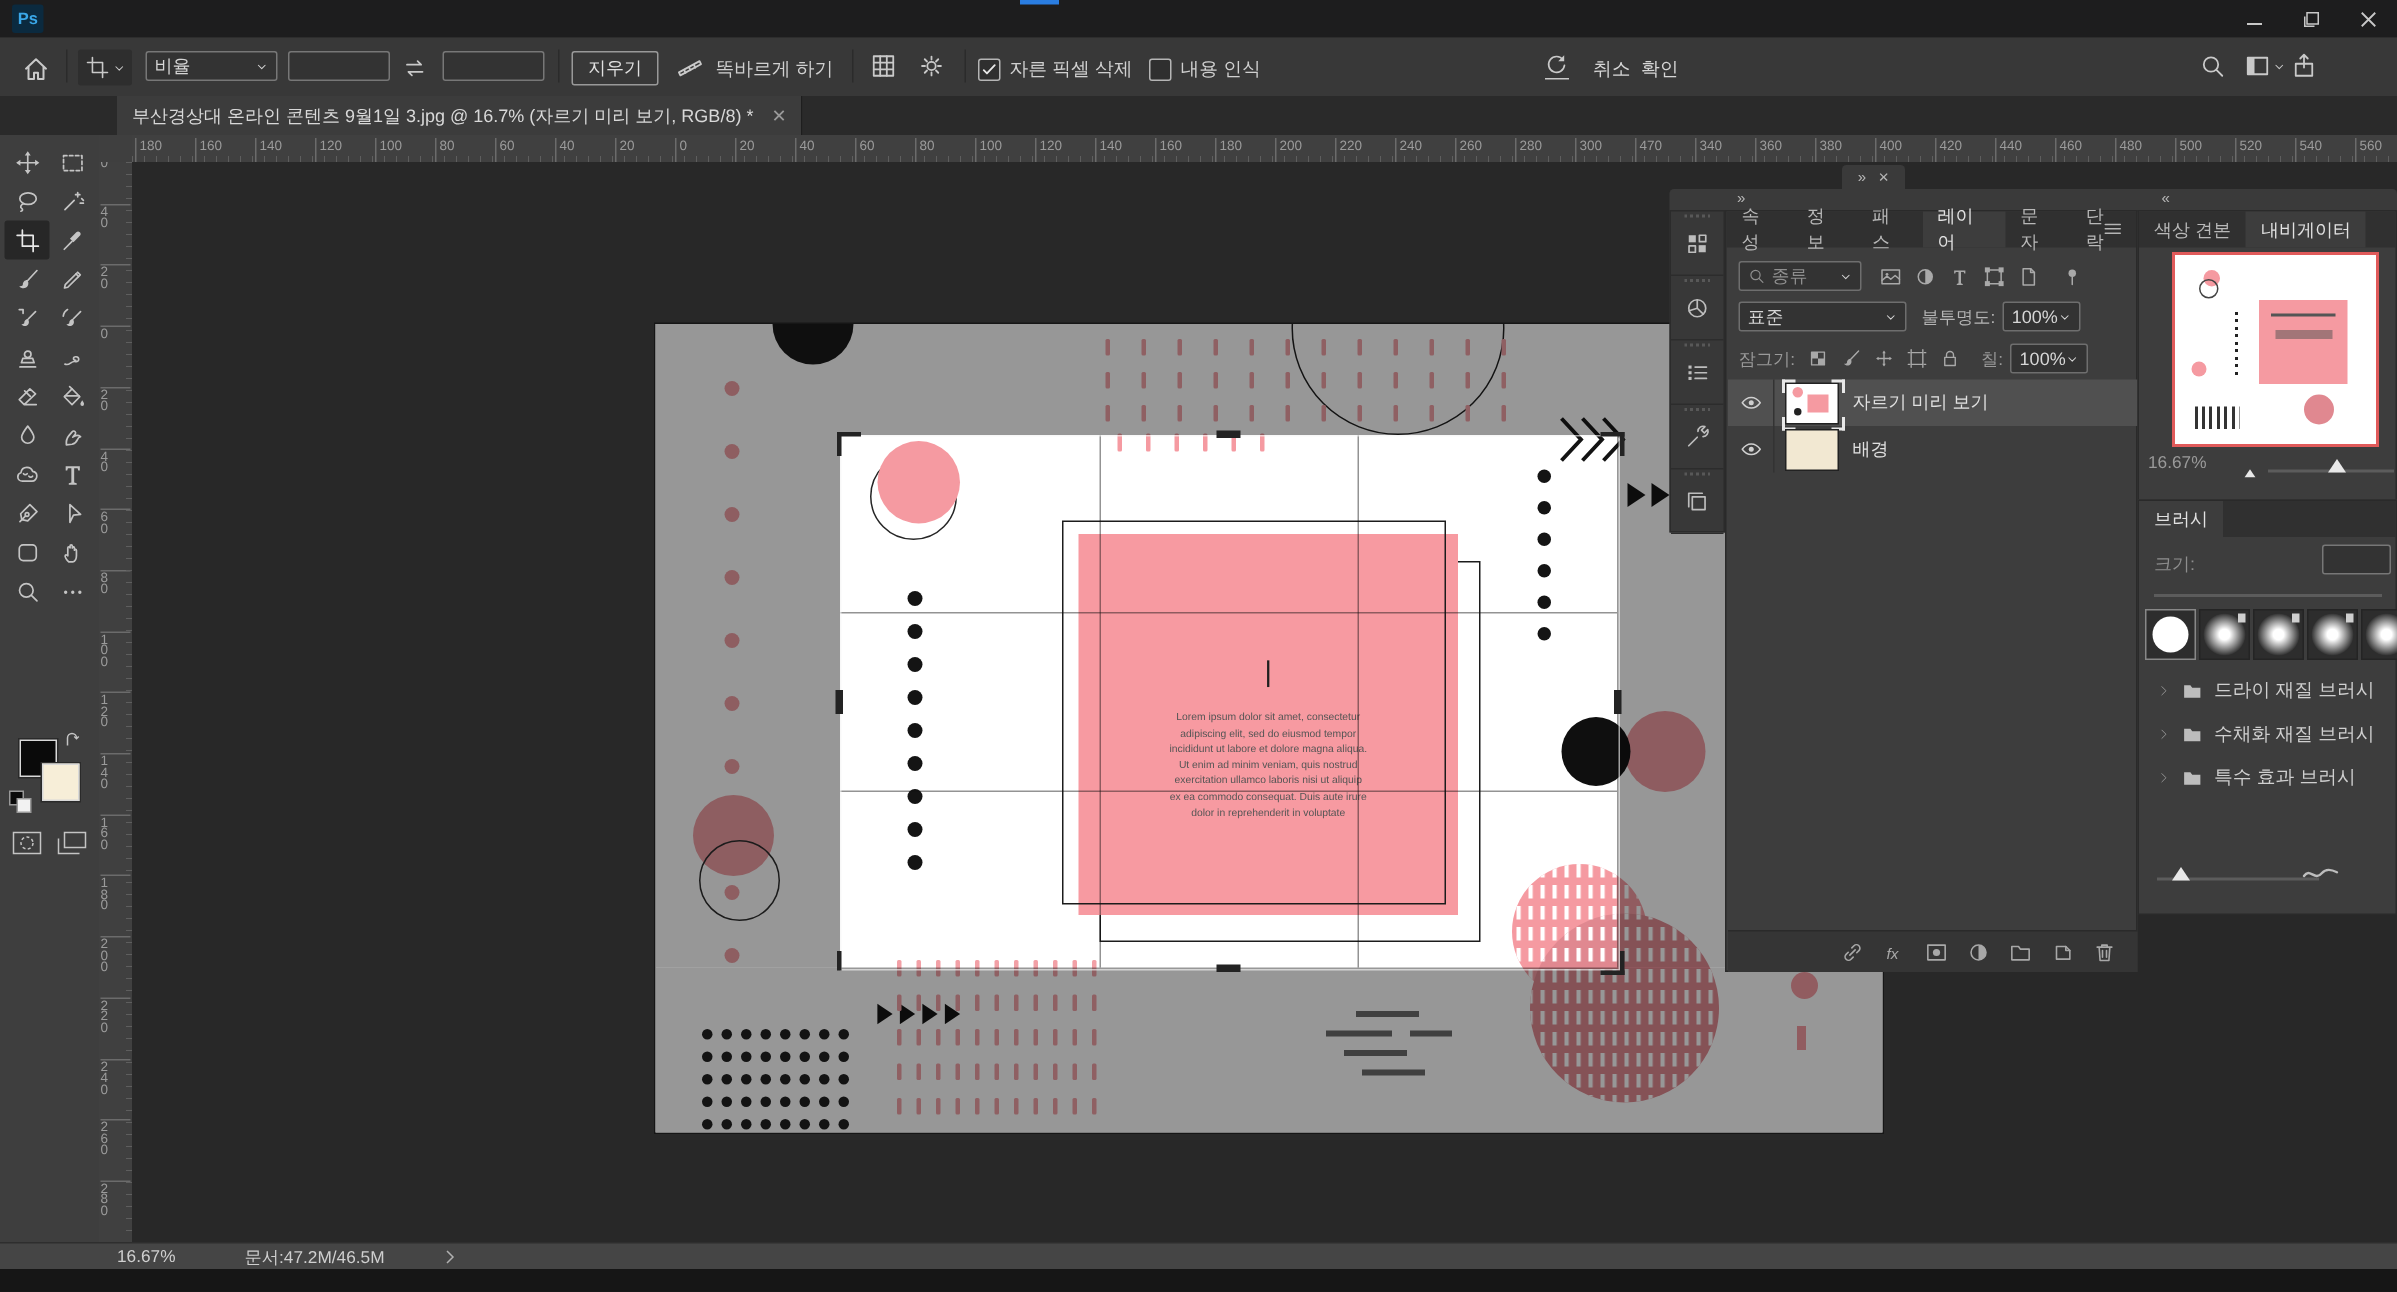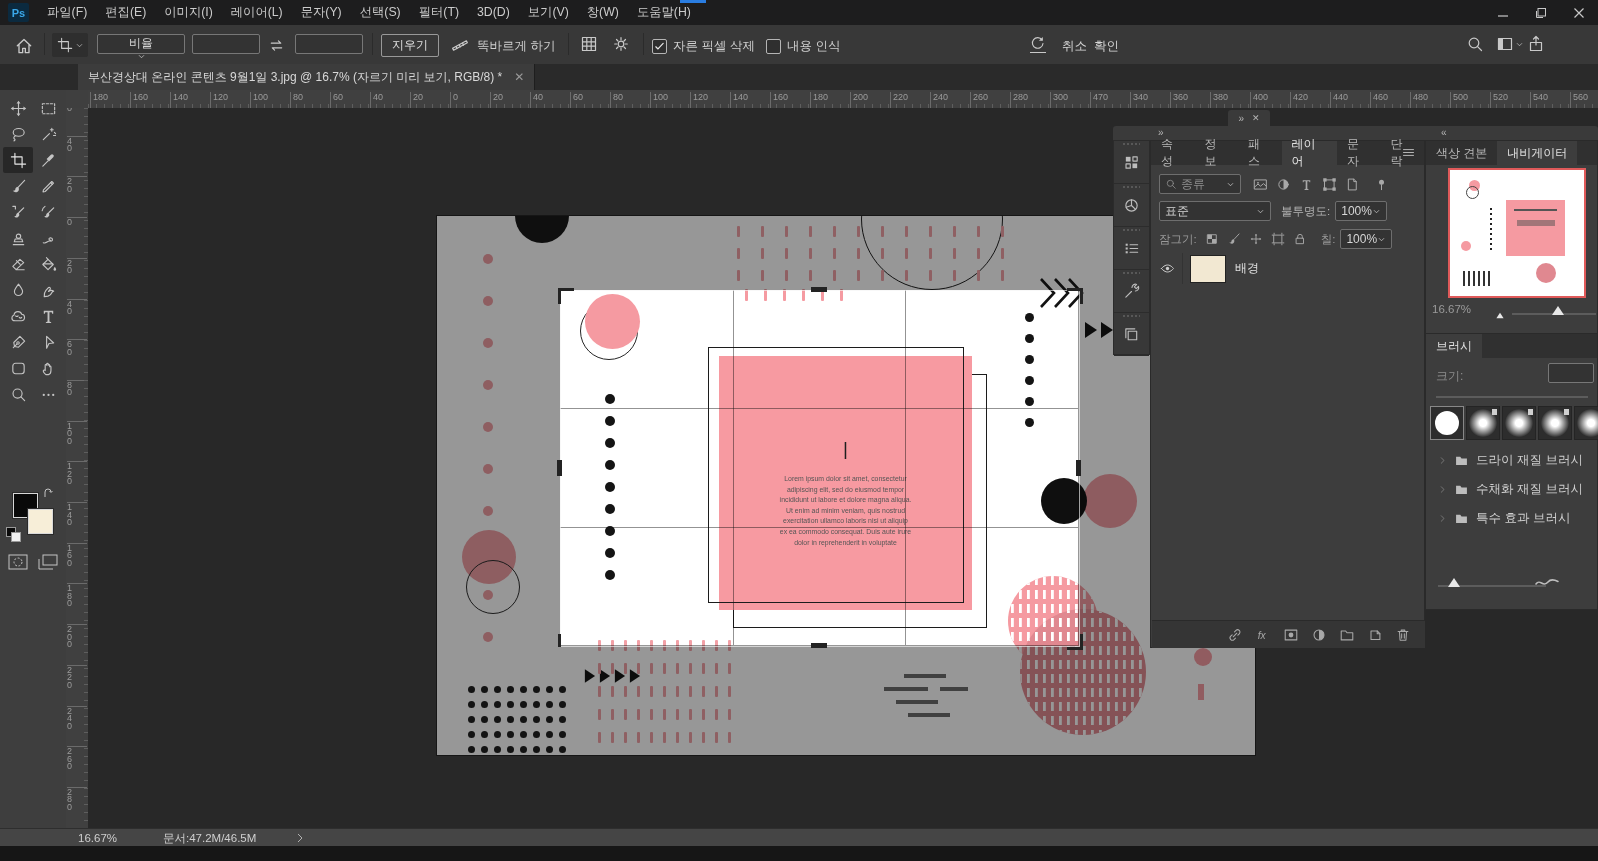--- a/index.html
+++ b/index.html
@@ -14,21 +14,21 @@
   .pslogo{width:21px;height:19px;margin:0 9px 0 8px;background:#0b2a3f;color:#3aa7e8;font-size:11px;font-weight:bold;
           display:flex;align-items:center;justify-content:center;border-radius:2px;}
   .menu-item{padding:0 9px;font-size:12.3px;color:#cccccc;line-height:25px;cursor:default;}
   .winctl{position:absolute;right:8px;top:0;height:25px;display:flex;align-items:center;gap:16px;color:#c8c8c8;}
   .winctl span{width:22px;display:flex;justify-content:center;}
   .bluebar{left:680px;top:0;width:26px;height:3px;background:#2a7de1;}
   
   .optionsbar{left:0;top:25px;width:1598px;height:39px;background:#383838;border-bottom:1px solid #232323;}
   .ob{position:absolute;display:flex;align-items:center;color:#c9c9c9;}
   .field{background:#333333;border:1px solid #777;border-radius:2px;height:20px;display:flex;align-items:center;
-         padding:0 5px;color:#d6d6d6;font-size:12px;box-sizing:border-box;flex-direction:column;}
+         padding:0 5px;color:#d6d6d6;font-size:12px;box-sizing:border-box;}
   .sep{position:absolute;top:33px;width:1px;height:22px;background:#2b2b2b;}
   .btn-outline{border:1px solid #999;border-radius:2px;padding:2px 10px;font-size:12px;color:#e0e0e0;}
   .chk{width:13px;height:13px;border:1px solid #b5b5b5;border-radius:2px;background:#2f2f2f;display:flex;
        align-items:center;justify-content:center;margin-right:6px;}
   .txtbtn{font-size:12.5px;color:#d6d6d6;padding:0 4px;}
   
   .tabstrip{left:0;top:64px;width:1598px;height:26px;background:#2a2a2a;border-bottom:1px solid #1e1e1e;}
   .doctab{position:absolute;left:78px;top:0;height:26px;background:#3c3c3c;display:flex;align-items:center;
           padding:0 10px;font-size:12px;color:#d8d8d8;border-right:1px solid #1e1e1e;}
   .doctab .close{margin-left:12px;color:#9a9a9a;}
@@ -99,33 +99,20 @@
              font-size:11.5px;color:#cfcfcf;border-top:1px solid #2e2e2e;}
   .bottomstrip{left:0;top:846px;width:1598px;height:15px;background:#161616;}
 </style>
 </head>
 <body>
 
 <div class="app">
 
   <div class="abs menubar">
     <div class="pslogo">Ps</div>
-    <div id="menuItems" style="display:flex;">
-        <div class="menu-item">파일(F)</div>
-        <div class="menu-item">편집(E)</div>
-        <div class="menu-item">이미지(I)</div>
-        <div class="menu-item">레이어(L)</div>
-        <div class="menu-item">문자(Y)</div>
-        <div class="menu-item">선택(S)</div>
-        <div class="menu-item">필터(T)</div>
-        <div class="menu-item">3D(D)</div>
-        <div class="menu-item">보기(V)</div>
-        <div class="menu-item">창(W)</div>
-        <div class="menu-item">도움말(H)</div>
-      </div>
   </div>
   <div class="abs bluebar"></div>
   <div class="winctl">
     <span>
         <svg width="12" height="12" viewBox="0 0 12 12">
           <path d="M1 9h10" stroke="currentColor" stroke-width="1.2"></path>
         </svg>
       </span>
     <span>
         <svg width="12" height="12" viewBox="0 0 12 12">
@@ -884,20 +871,38 @@
           <span>100%</span>
           <span id="chev7">
             <svg width="9" height="9" viewBox="0 0 18 18" fill="none" stroke="currentColor" stroke-width="1.2" stroke-linecap="round" stroke-linejoin="round">
               <path d="M4.5 7l4.5 4.5L13.5 7" stroke-width="1.4"></path>
             </svg>
           </span>
         </div>
     </div>
 
     <div id="layerList" class="abs" style="left:1px;top:112px;width:273px;">
+        <div class="layerrow selected" style="position: relative;">
+          <div class="eyebox">
+            <svg width="15" height="15" viewBox="0 0 18 18" fill="none" stroke="currentColor" stroke-width="1.2" stroke-linecap="round" stroke-linejoin="round">
+              <path d="M1.8 9S4.8 4.8 9 4.8 16.2 9 16.2 9 13.2 13.2 9 13.2 1.8 9 1.8 9z"></path>
+              <circle class="f" cx="9" cy="9" r="2"></circle>
+            </svg>
+          </div>
+          <div class="thumb">
+            <div style="position:absolute;left:40%;top:30%;width:42%;height:46%;background:#f59aa1;"></div>
+            <div style="position:absolute;left:12%;top:10%;width:7px;height:7px;border-radius:50%;background:#f59aa1;"></div>
+            <div style="position:absolute;left:16%;top:62%;width:5px;height:5px;border-radius:50%;background:#222;"></div>
+            <span style="position: absolute; width: 7px; height: 7px; left: -3px; top: -3px; border-left: 2px solid rgb(232, 232, 232); border-top: 2px solid rgb(232, 232, 232);"></span>
+            <span style="position: absolute; width: 7px; height: 7px; left: calc(100% - 4px); top: -3px; border-right: 2px solid rgb(232, 232, 232); border-top: 2px solid rgb(232, 232, 232);"></span>
+            <span style="position: absolute; width: 7px; height: 7px; left: -3px; top: calc(100% - 4px); border-left: 2px solid rgb(232, 232, 232); border-bottom: 2px solid rgb(232, 232, 232);"></span>
+            <span style="position: absolute; width: 7px; height: 7px; left: calc(100% - 4px); top: calc(100% - 4px); border-right: 2px solid rgb(232, 232, 232); border-bottom: 2px solid rgb(232, 232, 232);"></span>
+          </div>
+          <div class="lname">자르기 미리 보기</div>
+        </div>
         <div class="layerrow" style="position: relative;">
           <div class="eyebox">
             <svg width="15" height="15" viewBox="0 0 18 18" fill="none" stroke="currentColor" stroke-width="1.2" stroke-linecap="round" stroke-linejoin="round">
               <path d="M1.8 9S4.8 4.8 9 4.8 16.2 9 16.2 9 13.2 13.2 9 13.2 1.8 9 1.8 9z"></path>
               <circle class="f" cx="9" cy="9" r="2"></circle>
             </svg>
           </div>
           <div class="thumb" style="background: rgb(242, 232, 210);"></div>
           <div class="lname">배경</div>
         </div>

